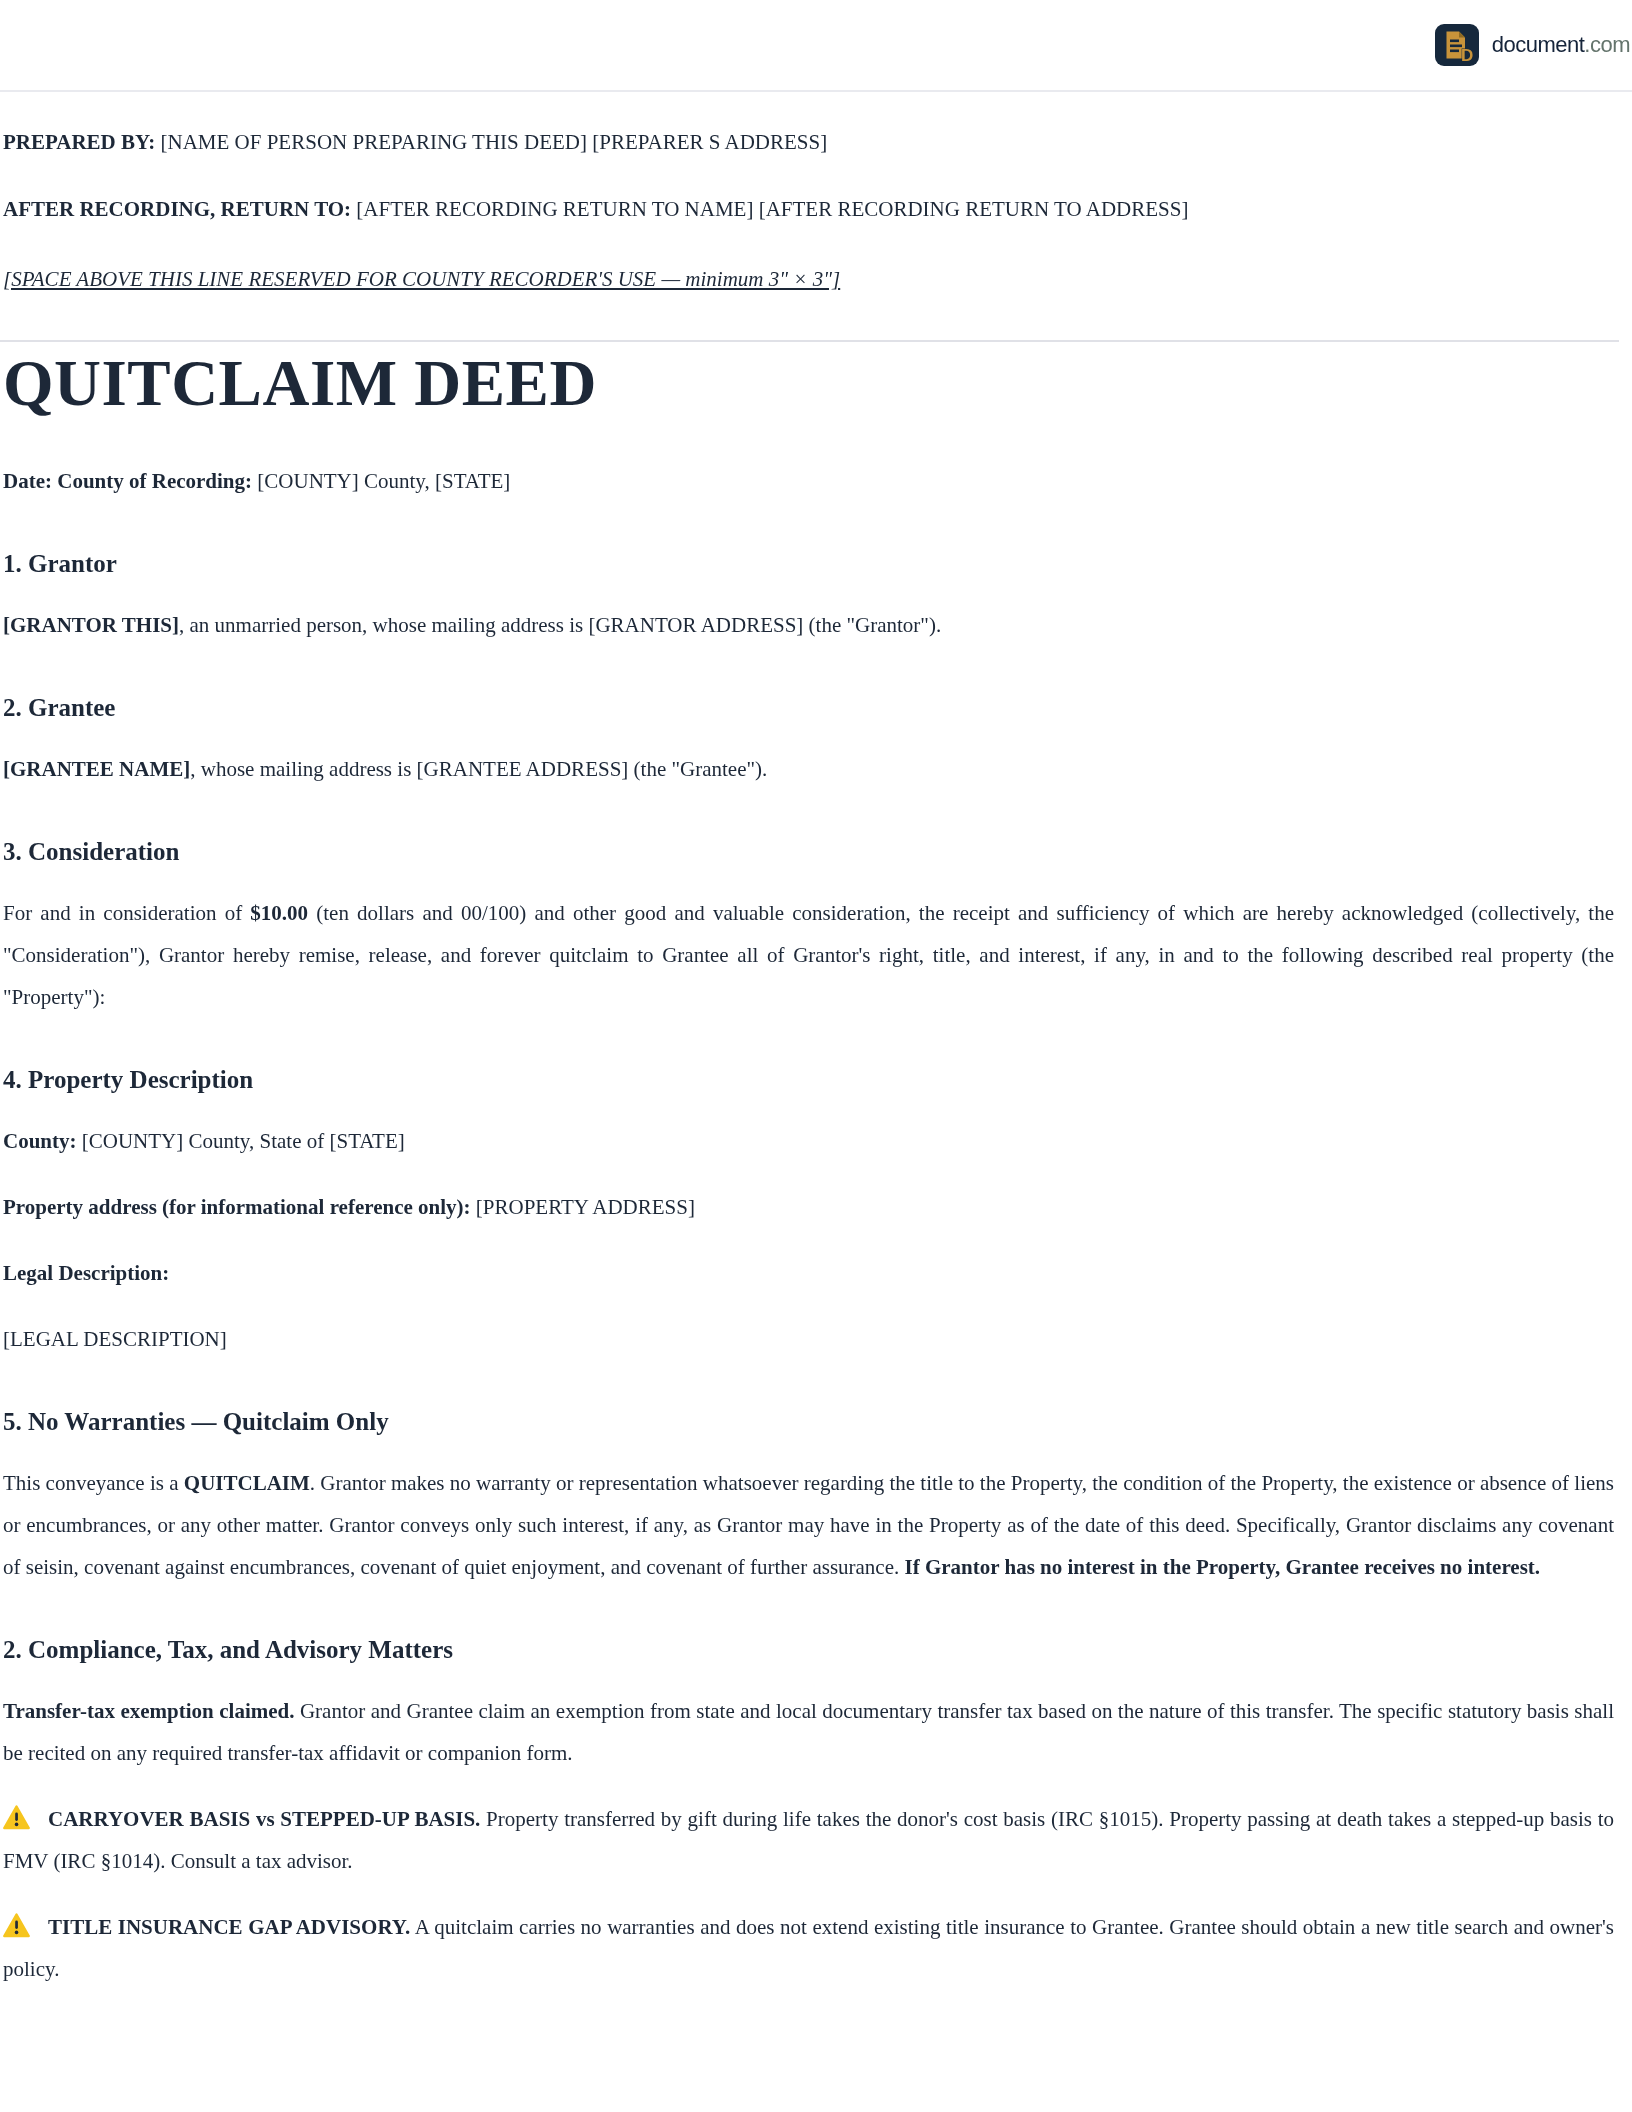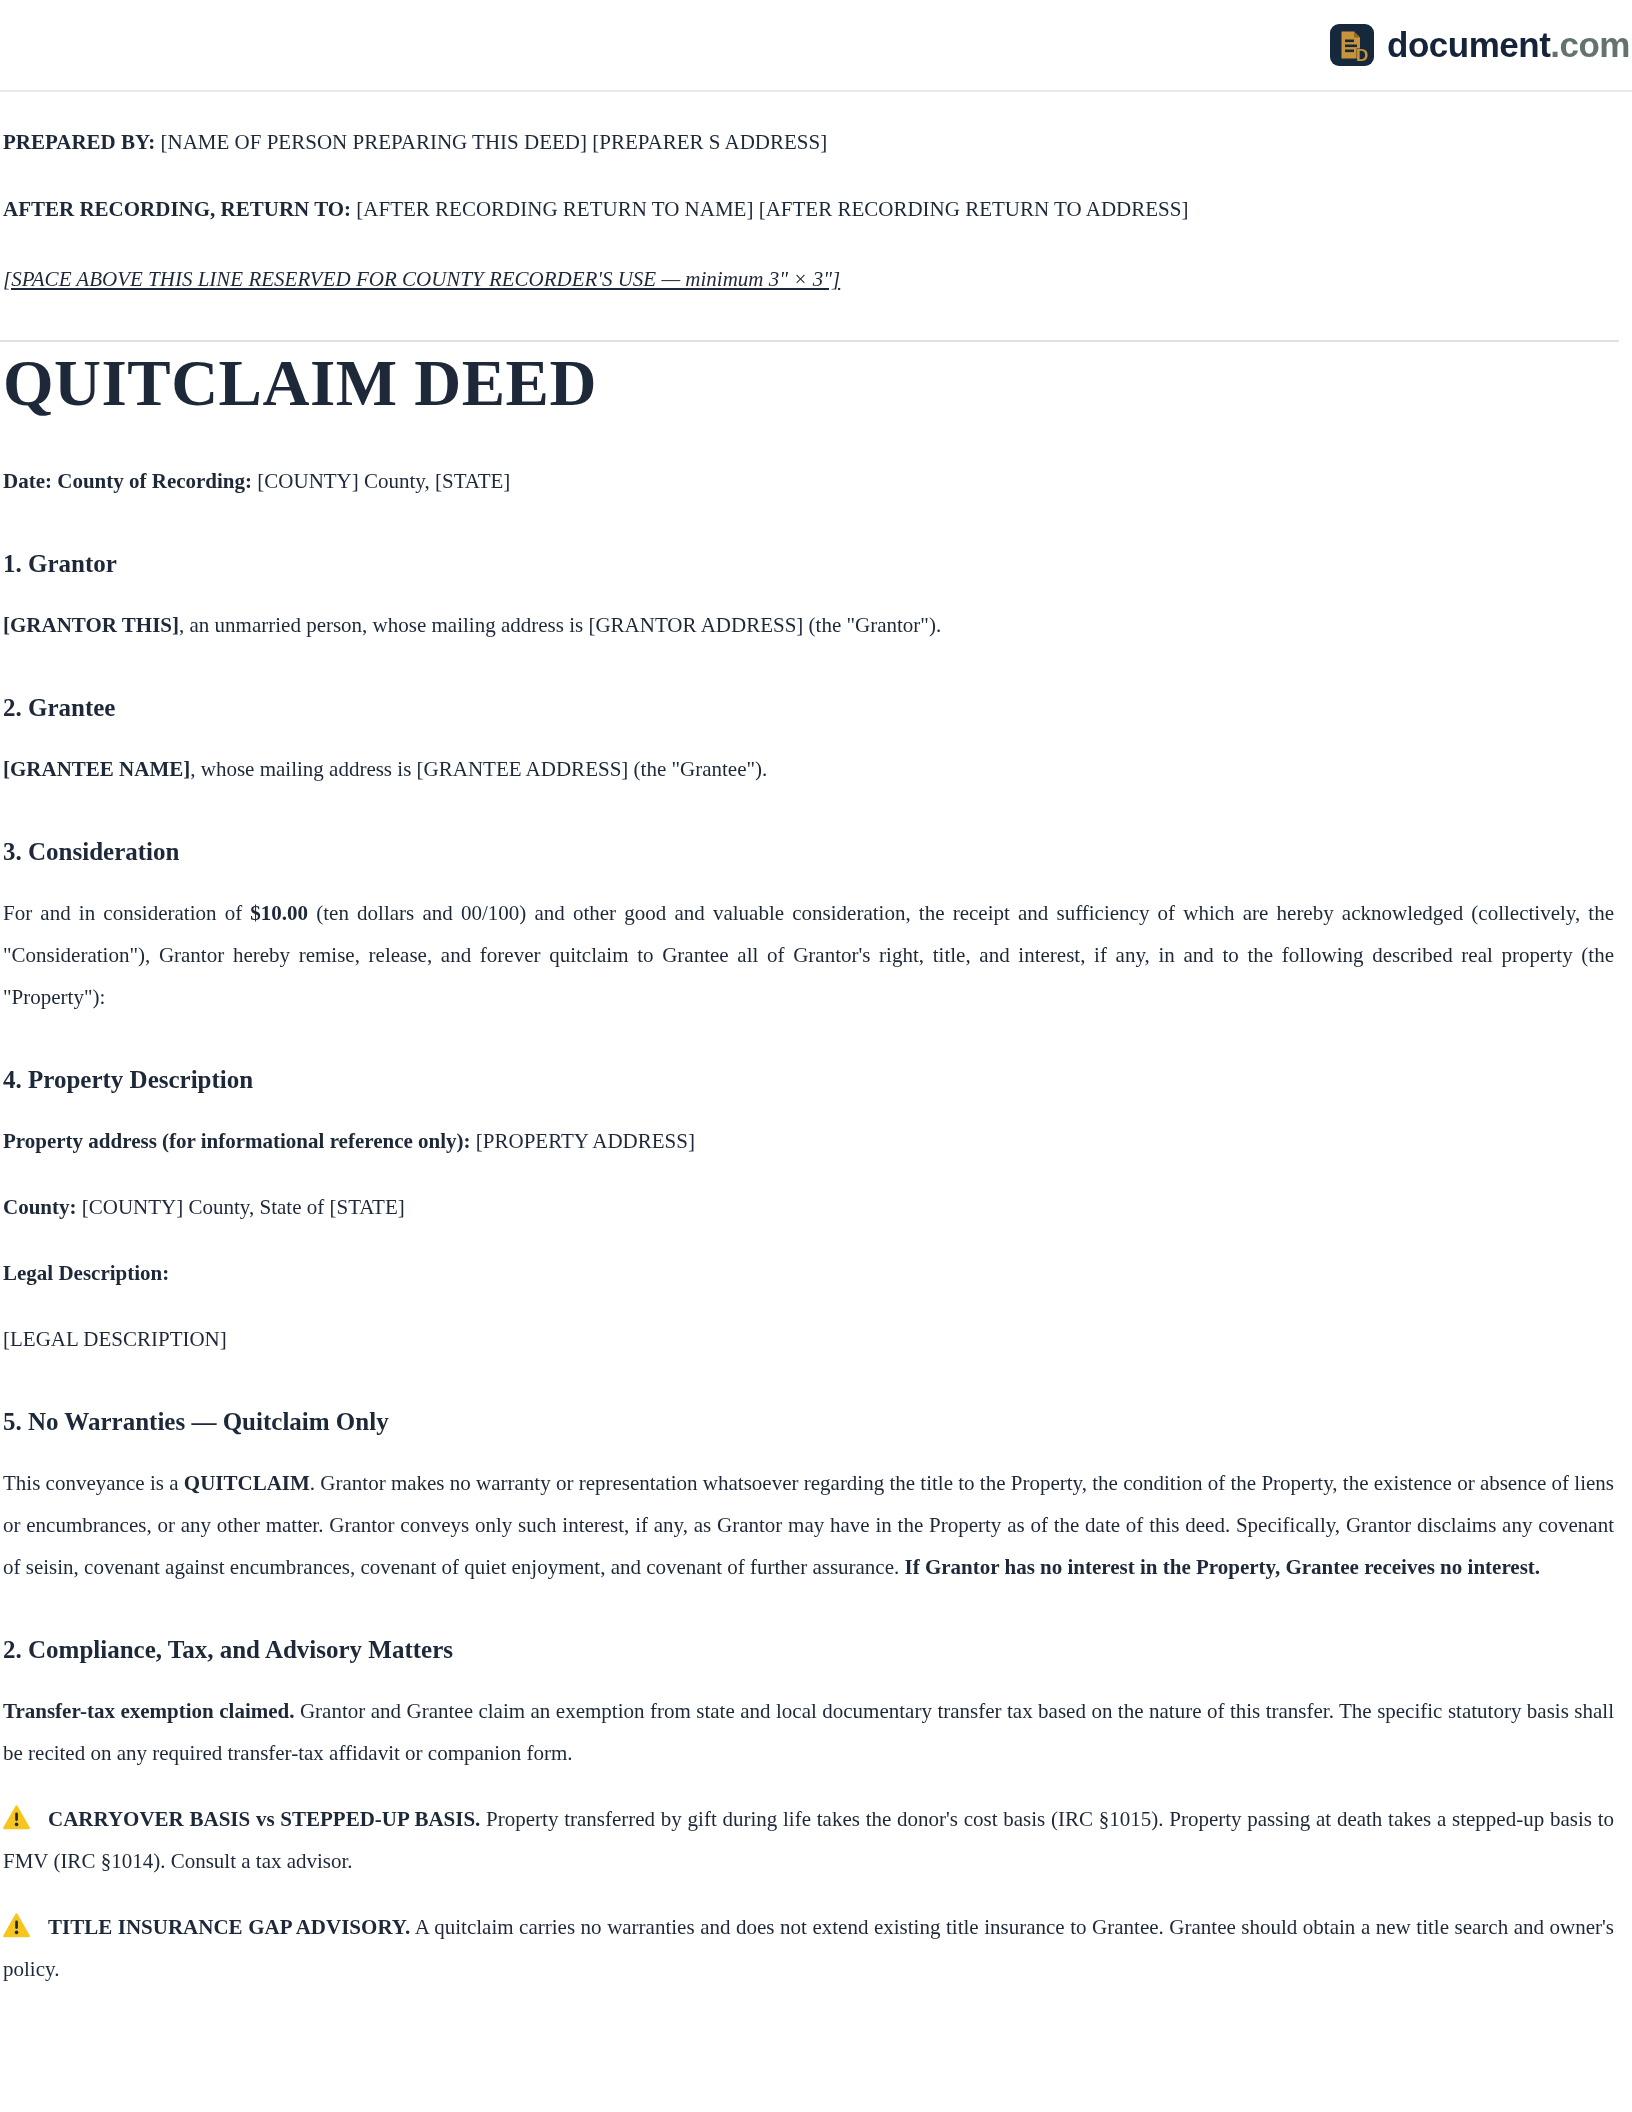--- a/index.html
+++ b/index.html
@@ -26,22 +26,22 @@
   .brand {
     display: flex;
     align-items: center;
     gap: 13px;
     text-decoration: none;
     cursor: pointer;
   }
   .brand-icon { display: inline-flex; }
   .brand-text {
     font-family: "Liberation Sans", sans-serif;
-    font-weight: 700;
-    font-size: 35px;
+    font-weight: 400;
+    font-size: 22px;
     letter-spacing: -0.5px;
     color: #15243a;
     white-space: nowrap;
   }
   .brand-text .tld { color: #64746c; }
 
   
   .doc {
     padding: 21px 18px 0 3px;
     margin-top: 8px;
@@ -120,22 +120,22 @@
   <h2 class="sec-heading">1. Grantor</h2>
   <p class="para"><strong>[GRANTOR THIS]</strong><span>, an unmarried person, whose mailing address is [GRANTOR ADDRESS] (the "Grantor").</span></p>
 
   <h2 class="sec-heading">2. Grantee</h2>
   <p class="para"><strong>[GRANTEE NAME]</strong><span>, whose mailing address is [GRANTEE ADDRESS] (the "Grantee").</span></p>
 
   <h2 class="sec-heading">3. Consideration</h2>
   <p class="para"><span>For and in consideration of </span><strong>$10.00</strong><span> (ten dollars and 00/100) and other good and valuable consideration, the receipt and sufficiency of which are hereby acknowledged (collectively, the "Consideration"), Grantor hereby remise, release, and forever quitclaim to Grantee all of Grantor's right, title, and interest, if any, in and to the following described real property (the "Property"):</span></p>
 
   <h2 class="sec-heading">4. Property Description</h2>
+  <p class="para"><strong>County:</strong><span> [COUNTY] County, State of [STATE]</span></p>
   <p class="para"><strong>Property address (for informational reference only):</strong><span> [PROPERTY ADDRESS]</span></p>
-  <p class="para"><strong>County:</strong><span> [COUNTY] County, State of [STATE]</span></p>
   <p class="para"><strong>Legal Description:</strong></p>
   <p class="para">[LEGAL DESCRIPTION]</p>
 
   <h2 class="sec-heading">5. No Warranties — Quitclaim Only</h2>
   <p class="para"><span>This conveyance is a </span><strong>QUITCLAIM</strong><span>. Grantor makes no warranty or representation whatsoever regarding the title to the Property, the condition of the Property, the existence or absence of liens or encumbrances, or any other matter. Grantor conveys only such interest, if any, as Grantor may have in the Property as of the date of this deed. Specifically, Grantor disclaims any covenant of seisin, covenant against encumbrances, covenant of quiet enjoyment, and covenant of further assurance. </span><strong>If Grantor has no interest in the Property, Grantee receives no interest.</strong></p>
 
   <h2 class="sec-heading">2. Compliance, Tax, and Advisory Matters</h2>
   <p class="para"><strong>Transfer-tax exemption claimed.</strong><span> Grantor and Grantee claim an exemption from state and local documentary transfer tax based on the nature of this transfer. The specific statutory basis shall be recited on any required transfer-tax affidavit or companion form.</span></p>
 
   <p class="para warning-para"><span class="warn-icon"><svg class="warn-svg" width="27" height="25" viewBox="0 0 27 25" aria-hidden="true">

